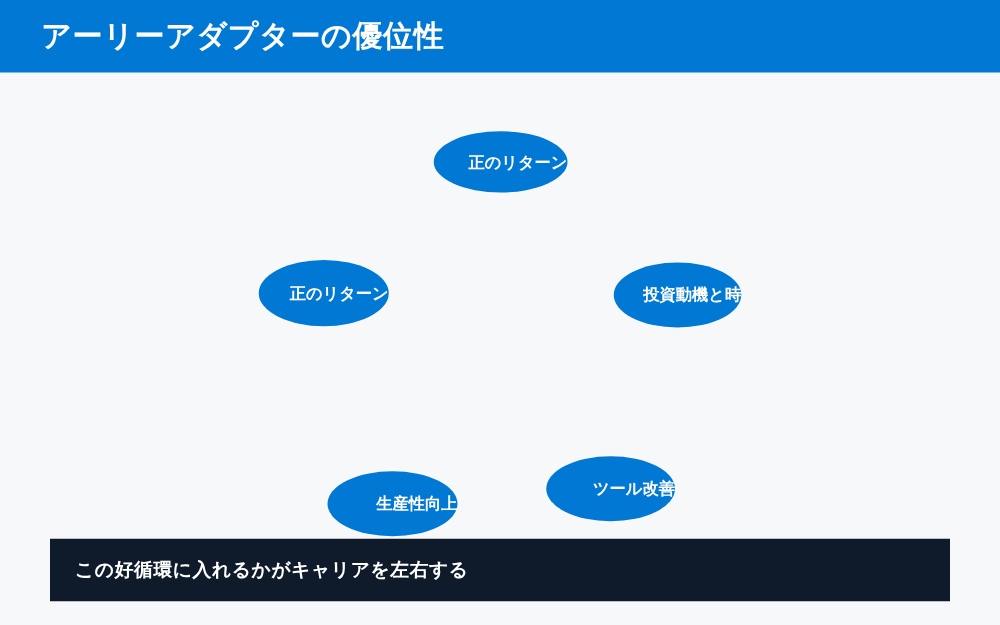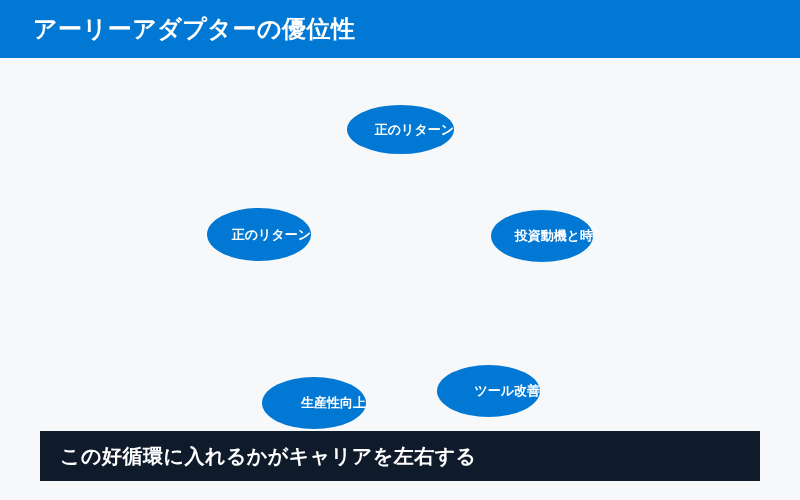--- a/index.html
+++ b/index.html
@@ -73,21 +73,21 @@
     left: 40px; top: 431px;
     width: 720px;
     height: 50px;
     background: var(--footer-bg, #0f1a2b);
     display: flex;
     align-items: center;
   }
   .footer p {
     margin: 0;
     padding-left: 20px;
-    font-size: 20px;
+    font-size: 15px;
     font-weight: bold;
     color: #ffffff;
     letter-spacing: 0.5px;
   }
 </style>
 </head>
 <body>
 
 <div class="slide">
 

